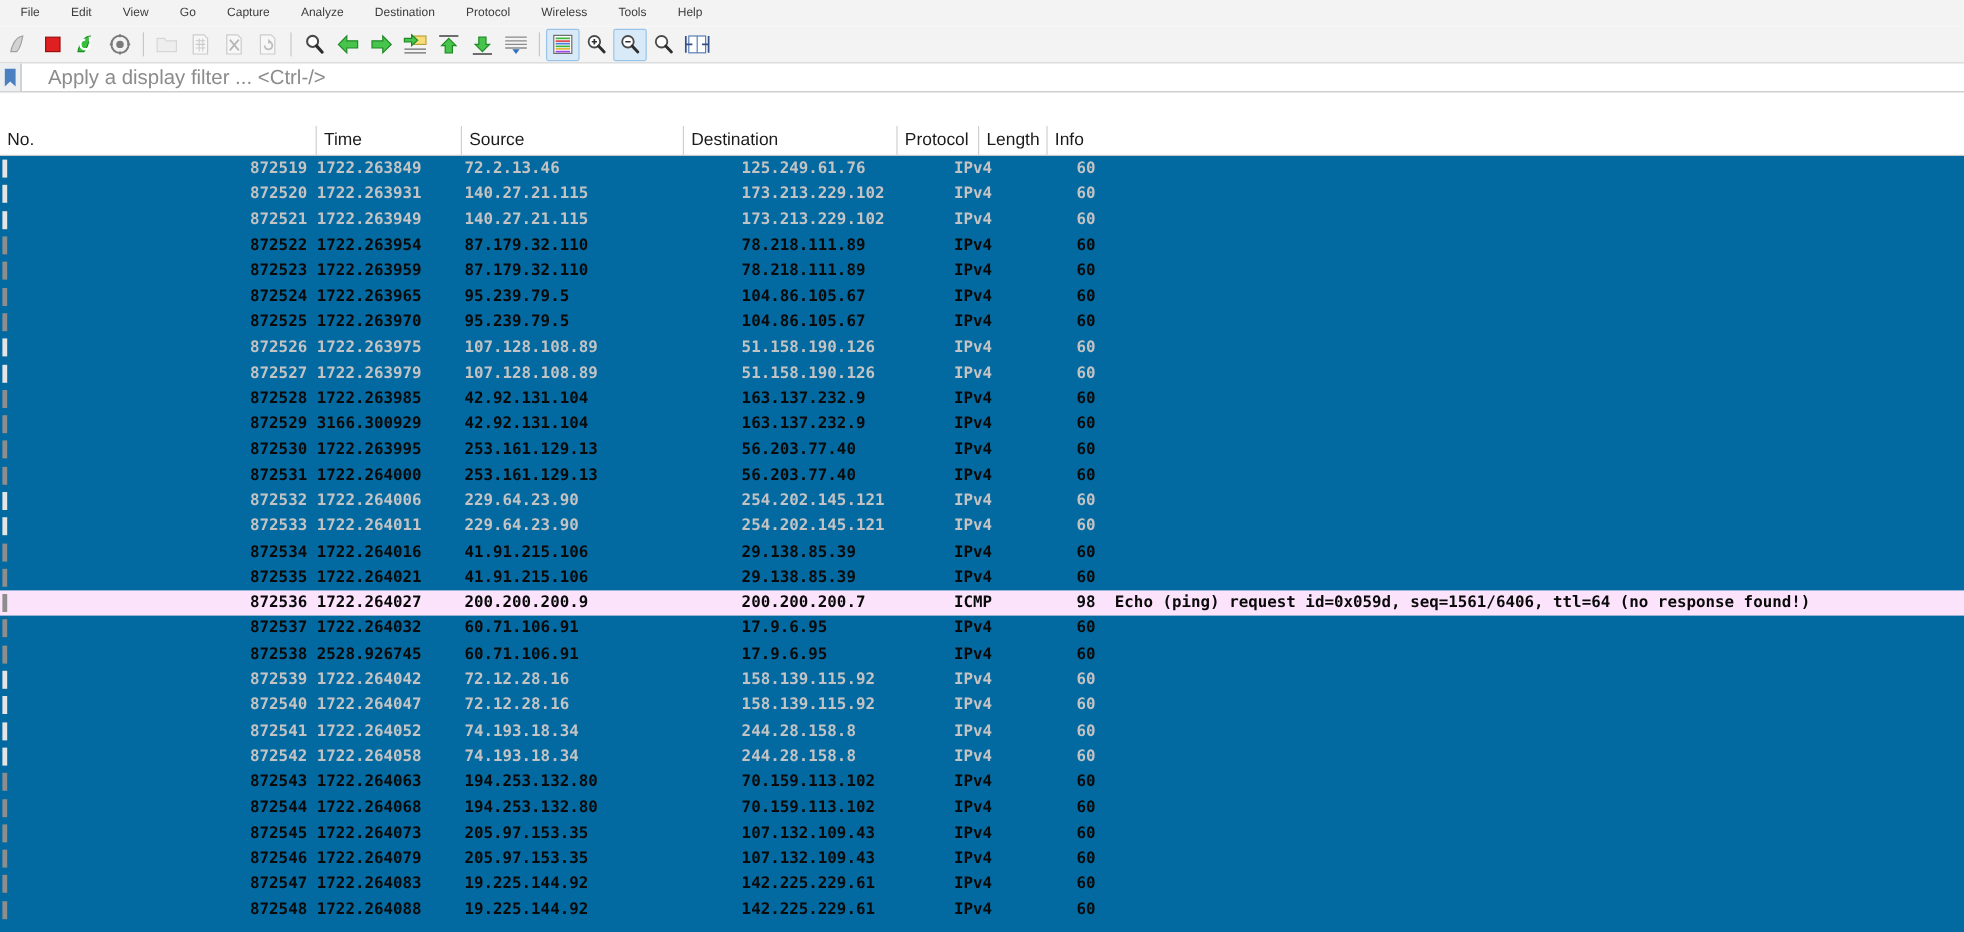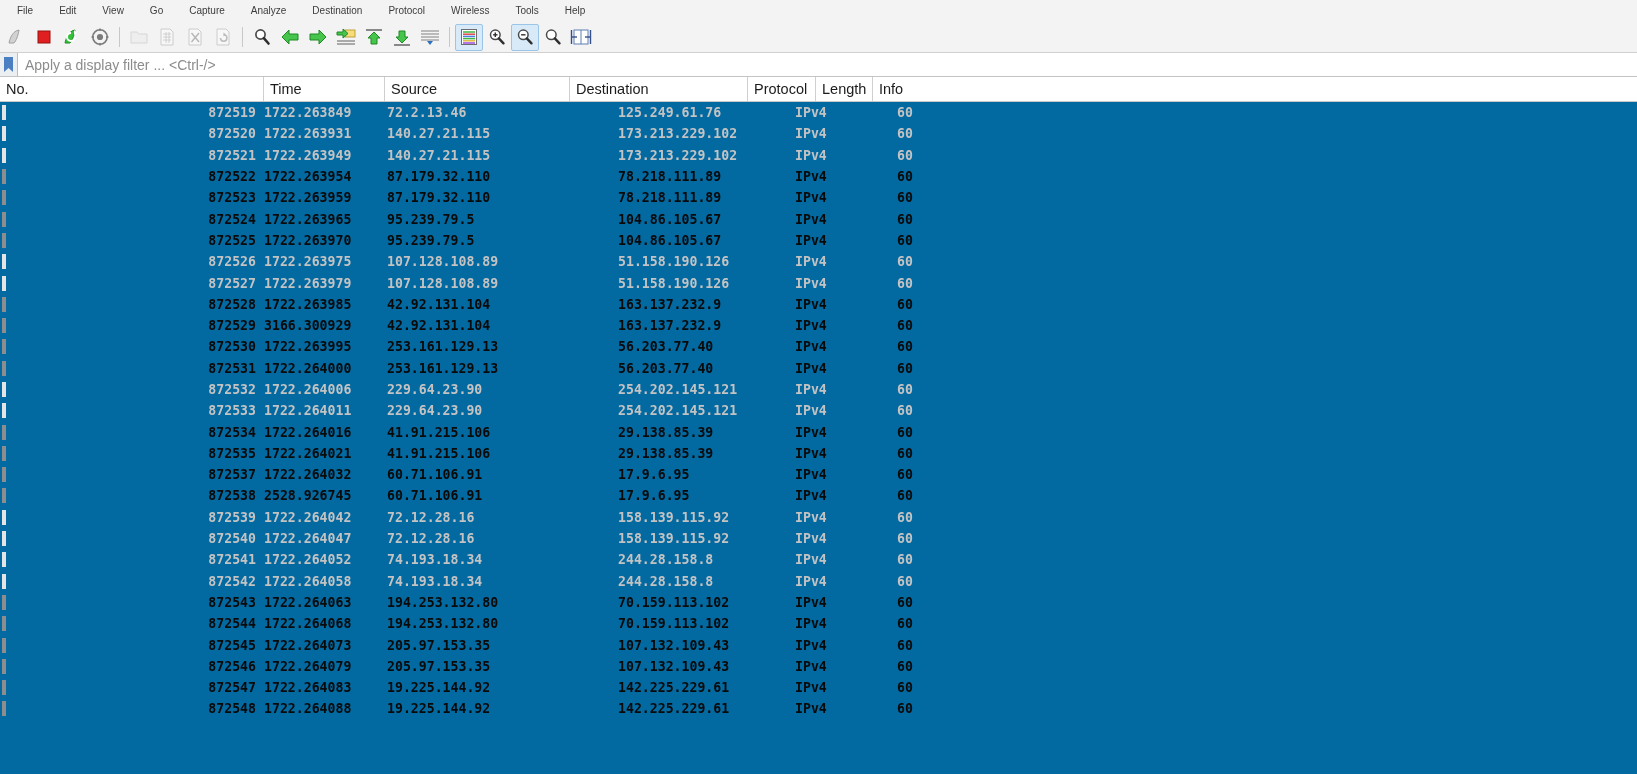--- a/index.html
+++ b/index.html
@@ -84,35 +84,36 @@
     border-right: 1px solid #bdbdbd;
     display: flex;
     align-items: center;
     justify-content: center;
   }
   #filter-input {
     flex: 1;
     border: none;
     outline: none;
     font-family: "Liberation Sans", sans-serif;
-    font-size: 14px;
+    font-size: 17px;
     color: #333;
-    padding-left: 7px;
+    padding-left: 22px;
     background: transparent;
   }
   #filter-input::placeholder { color: #8c8c8c; opacity: 1; }
 
   
   #colhead {
     height: 25px;
     background: #ffffff;
     border-bottom: 1px solid #c9c9c9;
     display: flex;
     box-sizing: border-box;
     position: relative;
+    margin-top: 28px;
   }
   .col {
     font-size: 14.5px;
     color: #1b1b1b;
     line-height: 25px;
     padding-left: 6px;
     box-sizing: border-box;
     border-right: 1px solid #cfcfcf;
     overflow: hidden;
     white-space: nowrap;
@@ -573,20 +574,32 @@
         <i></i>
       </div>
       <div class="cell c-no">872535</div>
       <div class="cell c-time">1722.264021</div>
       <div class="cell c-src">41.91.215.106</div>
       <div class="cell c-dst">29.138.85.39</div>
       <div class="cell c-proto">IPv4</div>
       <div class="cell c-len">60</div>
       <div class="cell c-info"></div>
     </div>
+    <div class="prow hl">
+      <div class="c-mark">
+        <i></i>
+      </div>
+      <div class="cell c-no">872536</div>
+      <div class="cell c-time">1722.264027</div>
+      <div class="cell c-src">200.200.200.9</div>
+      <div class="cell c-dst">200.200.200.7</div>
+      <div class="cell c-proto">ICMP</div>
+      <div class="cell c-len">98</div>
+      <div class="cell c-info">Echo (ping) request  id=0x059d, seq=1561/6406, ttl=64 (no response found!)</div>
+    </div>
     <div class="prow">
       <div class="c-mark">
         <i></i>
       </div>
       <div class="cell c-no">872537</div>
       <div class="cell c-time">1722.264032</div>
       <div class="cell c-src">60.71.106.91</div>
       <div class="cell c-dst">17.9.6.95</div>
       <div class="cell c-proto">IPv4</div>
       <div class="cell c-len">60</div>

